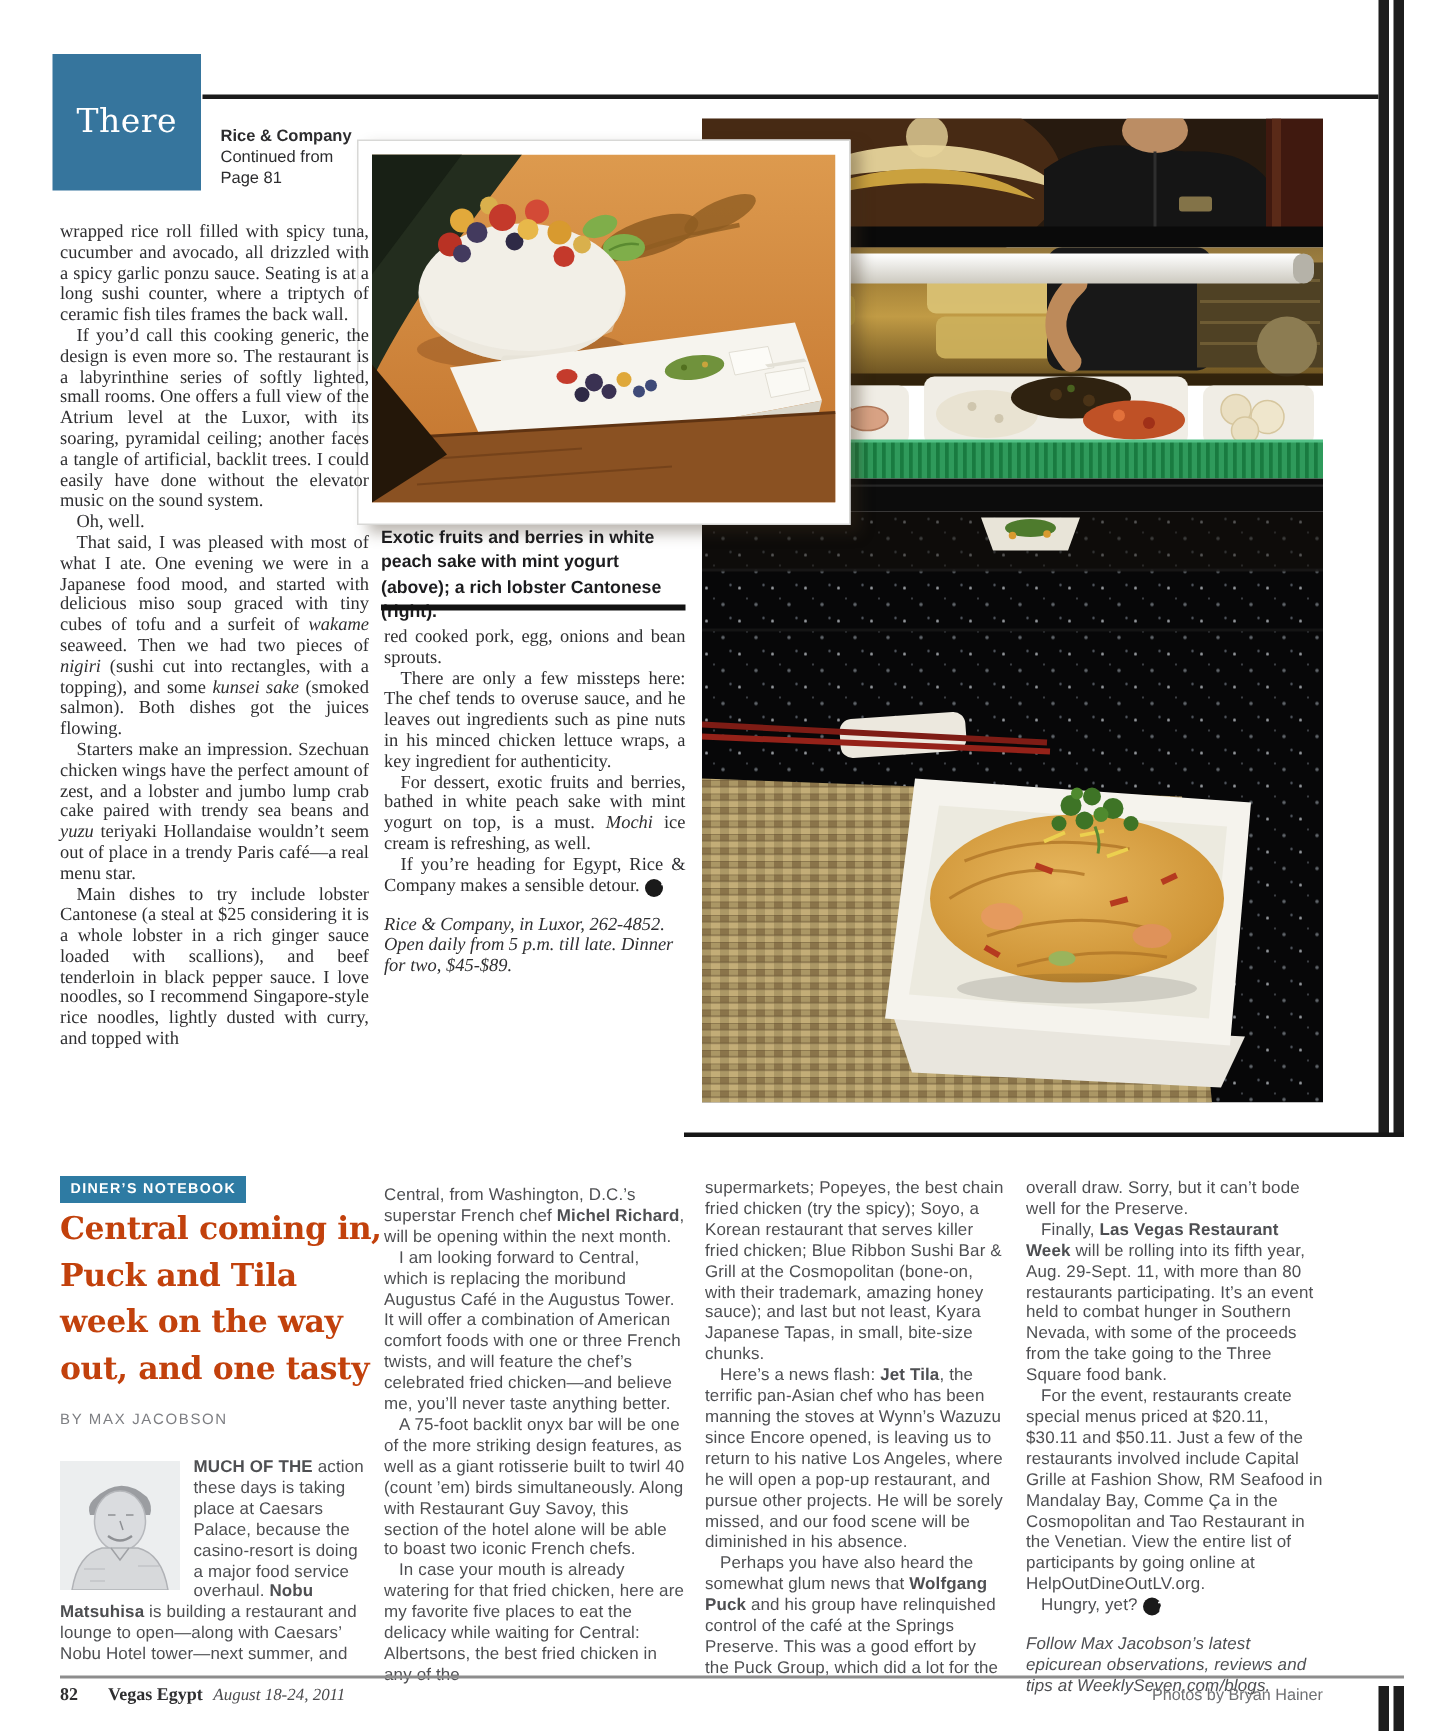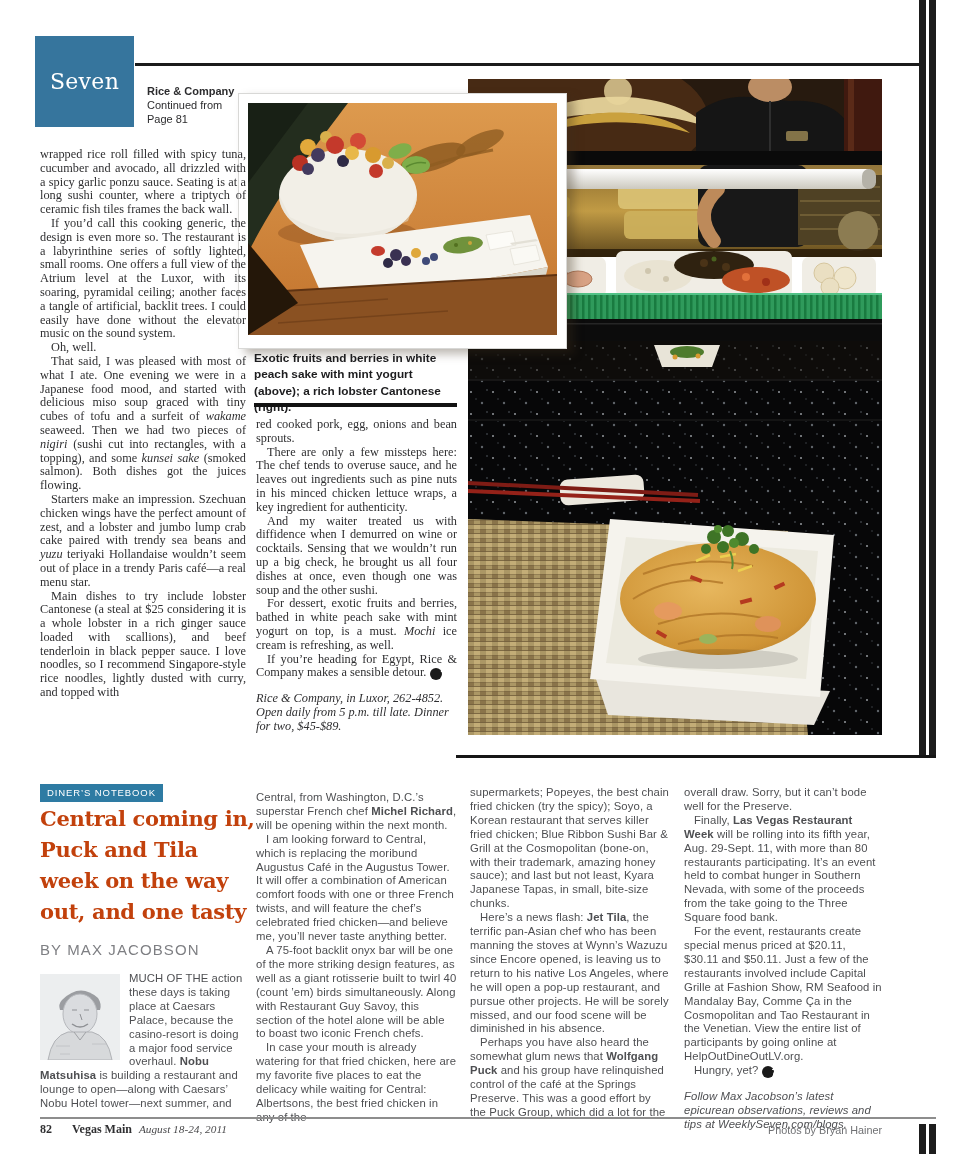--- a/index.html
+++ b/index.html
@@ -26,46 +26,46 @@
   .serif-col p.ind{text-indent:11px;}
   p.gap{margin-top:12px !important;}
   p.allit{font-style:italic;text-align:left !important;}
   .caption{position:absolute;left:254px;top:350px;width:202px;
       font-weight:bold;font-size:11.8px;line-height:16.4px;color:#1c1c1e;}
   .caption-rule{position:absolute;left:254px;top:403px;width:203px;height:3.5px;background:#121212;}
   .seven{display:inline-block;width:12px;height:12px;background:#1a1a1a;color:#fff;border-radius:50%;
       font:bold 9px/12px "Liberation Sans",sans-serif;text-align:center;vertical-align:-1px;font-style:normal;}
   
   .kicker{position:absolute;left:40px;top:784px;background:#2e7ba3;color:#fff;
-      font-weight:normal;font-size:9.5px;line-height:1;letter-spacing:.9px;padding:4px 7px;}
+      font-weight:bold;font-size:9.5px;line-height:1;letter-spacing:.9px;padding:4px 7px;}
   .headline{position:absolute;left:40px;top:803px;width:230px;
       font-family:"DejaVu Serif","Liberation Serif",serif;font-weight:bold;font-size:21px;
       line-height:31px;color:#c2410c;letter-spacing:-.3px;}
-  .byline{position:absolute;left:40px;top:941px;font-size:15px;color:#7e7f83;letter-spacing:1.1px;}
+  .byline{position:absolute;left:40px;top:941px;font-size:10px;color:#7e7f83;letter-spacing:1.1px;}
   .sans-col{position:absolute;color:#4e4f52;font-size:11.3px;line-height:13.9px;letter-spacing:.1px;}
   .sans-col p{margin:0;}
   .sans-col p.ind{text-indent:10px;}
   .author-photo{float:left;width:80px;height:86px;margin:2px 9px 2px 0;}
   
   .footer-rule{position:absolute;left:40px;top:1117px;width:896px;height:1.5px;background:#8d8d8d;}
   .footer{position:absolute;left:40px;top:1122px;font-family:"Liberation Serif","DejaVu Serif",serif;
       font-size:12px;color:#2f2f31;}
   .footer .num{font-weight:bold;margin-right:20px;}
   .footer .mag{font-weight:bold;}
   .footer .date{font-style:italic;font-size:11.3px;color:#4a4a4c;margin-left:7px;}
   .credit{position:absolute;left:682px;top:1124px;width:200px;text-align:right;
       font-size:10.8px;color:#6f7073;}
 </style>
 </head>
 <body>
 
 <div class="page">
 
   <div class="dining-box">
-    <span>Seven</span>
+    <span>There</span>
   </div>
   <div class="top-rule"></div>
   <div class="continued">
     <div class="t">Rice &amp; Company</div>
     <div>Continued from</div>
     <div>Page 81</div>
   </div>
 
   <div class="vbar" style="left:919px;top:0;height:758px"></div>
   <div class="vbar" style="left:929px;top:0;height:758px"></div>
@@ -271,21 +271,20 @@
       <p class=""><span>wrapped rice roll filled with spicy tuna, cucumber and avocado, all drizzled with a spicy garlic ponzu sauce. Seating is at a long sushi counter, where a triptych of ceramic fish tiles frames the back wall.</span></p>
       <p class="ind "><span>If you’d call this cooking generic, the design is even more so. The restaurant is a labyrinthine series of softly lighted, small rooms. One offers a full view of the Atrium level at the Luxor, with its soaring, pyramidal ceiling; another faces a tangle of artificial, backlit trees. I could easily have done without the elevator music on the sound system.</span></p>
       <p class="ind "><span>Oh, well.</span></p>
       <p class="ind "><span>That said, I was pleased with most of what I ate. One evening we were in a Japanese food mood, and started with delicious miso soup graced with tiny cubes of tofu and a surfeit of </span><span style="font-style: italic;">wakame</span><span> seaweed. Then we had two pieces of </span><span style="font-style: italic;">nigiri</span><span> (sushi cut into rectangles, with a topping), and some </span><span style="font-style: italic;">kunsei sake</span><span> (smoked salmon). Both dishes got the juices flowing.</span></p>
       <p class="ind "><span>Starters make an impression. Szechuan chicken wings have the perfect amount of zest, and a lobster and jumbo lump crab cake paired with trendy sea beans and </span><span style="font-style: italic;">yuzu</span><span> teriyaki Hollandaise wouldn’t seem out of place in a trendy Paris café—a real menu star.</span></p>
       <p class="ind "><span>Main dishes to try include lobster Cantonese (a steal at $25 considering it is a whole lobster in a rich ginger sauce loaded with scallions), and beef tenderloin in black pepper sauce. I love noodles, so I recommend Singapore-style rice noodles, lightly dusted with curry, and topped with</span></p>
     </div>
   <div class="serif-col" style="left:256px;top:418px;width:201px">
       <p class=""><span>red cooked pork, egg, onions and bean sprouts.</span></p>
       <p class="ind "><span>There are only a few missteps here: The chef tends to overuse sauce, and he leaves out ingredients such as pine nuts in his minced chicken lettuce wraps, a key ingredient for authenticity.</span></p>
-      <p class="ind "><span>And my waiter treated us with diffidence when I demurred on wine or cocktails. Sensing that we wouldn’t run up a big check, he brought us all four dishes at once, even though one was soup and the other sushi.</span></p>
       <p class="ind "><span>For dessert, exotic fruits and berries, bathed in white peach sake with mint yogurt on top, is a must. </span><span style="font-style: italic;">Mochi</span><span> ice cream is refreshing, as well.</span></p>
       <p class="ind "><span>If you’re heading for Egypt, Rice &amp; Company makes a sensible detour. </span><span class="seven">7</span></p>
       <p class="gap allit"><span>Rice &amp; Company, in Luxor, 262-4852. Open daily from 5 p.m. till late. Dinner for two, $45-$89.</span></p>
     </div>
 
   <div class="photo-rule"></div>
 
   <div class="kicker">DINER’S NOTEBOOK</div>
   <div class="headline">
     <div>Central coming in,</div>
@@ -300,21 +299,21 @@
       <rect width="80" height="86" fill="#eceeef"></rect>
       <path d="M22,26 Q40,8 58,24 Q62,30 60,36 L20,36 Q18,30 22,26 Z" fill="#9b9da1"></path>
       <ellipse cx="40" cy="40" rx="17" ry="20" fill="#dadcdf" stroke="#b6b8bc"></ellipse>
       <path d="M32,36 h5 M44,36 h5 M40,40 l2,6" stroke="#8e9094" fill="none"></path>
       <path d="M32,50 Q40,56 48,50" stroke="#8e9094" fill="none" stroke-width="1.5"></path>
       <path d="M8,86 Q12,62 28,58 L52,58 Q68,62 72,86 Z" fill="#d7d9db" stroke="#b0b2b6"></path>
       <path d="M34,58 L40,66 L46,58" stroke="#9fa1a5" fill="none"></path>
       <path d="M16,72 h14 M52,70 h14 M20,80 h10" stroke="#c2c4c7" stroke-width="1"></path>
     </svg>
     <div>
-        <p class=""><span style="font-weight: normal; margin-top: 36px;">MUCH OF THE</span><span> action these days is taking place at Caesars Palace, because the casino-resort is doing a major food service overhaul. </span><span style="font-weight: bold;">Nobu Matsuhisa</span><span> is building a restaurant and lounge to open—along with Caesars’ Nobu Hotel tower—next summer, and</span></p>
+        <p class=""><span style="font-weight: bold; margin-top: 36px;">MUCH OF THE</span><span> action these days is taking place at Caesars Palace, because the casino-resort is doing a major food service overhaul. </span><span style="font-weight: bold;">Nobu Matsuhisa</span><span> is building a restaurant and lounge to open—along with Caesars’ Nobu Hotel tower—next summer, and</span></p>
       </div>
   </div>
   <div class="sans-col" style="left:256px;top:791px;width:201px">
       <p class=""><span>Central, from Washington, D.C.’s superstar French chef </span><span style="font-weight: bold;">Michel Richard</span><span>, will be opening within the next month.</span></p>
       <p class="ind "><span>I am looking forward to Central, which is replacing the moribund Augustus Café in the Augustus Tower. It will offer a combination of American comfort foods with one or three French twists, and will feature the chef’s celebrated fried chicken—and believe me, you’ll never taste anything better.</span></p>
       <p class="ind "><span>A 75-foot backlit onyx bar will be one of the more striking design features, as well as a giant rotisserie built to twirl 40 (count ’em) birds simultaneously. Along with Restaurant Guy Savoy, this section of the hotel alone will be able to boast two iconic French chefs.</span></p>
       <p class="ind "><span>In case your mouth is already watering for that fried chicken, here are my favorite five places to eat the delicacy while waiting for Central: Albertsons, the best fried chicken in any of the</span></p>
     </div>
   <div class="sans-col" style="left:470px;top:786px;width:200px">
       <p class=""><span>supermarkets; Popeyes, the best chain fried chicken (try the spicy); Soyo, a Korean restaurant that serves killer fried chicken; Blue Ribbon Sushi Bar &amp; Grill at the Cosmopolitan (bone-on, with their trademark, amazing honey sauce); and last but not least, Kyara Japanese Tapas, in small, bite-size chunks.</span></p>
@@ -324,19 +323,19 @@
   <div class="sans-col" style="left:684px;top:786px;width:199px">
       <p class=""><span>overall draw. Sorry, but it can’t bode well for the Preserve.</span></p>
       <p class="ind "><span>Finally, </span><span style="font-weight: bold;">Las Vegas Restaurant Week</span><span> will be rolling into its fifth year, Aug. 29-Sept. 11, with more than 80 restaurants participating. It’s an event held to combat hunger in Southern Nevada, with some of the proceeds from the take going to the Three Square food bank.</span></p>
       <p class="ind "><span>For the event, restaurants create special menus priced at $20.11, $30.11 and $50.11. Just a few of the restaurants involved include Capital Grille at Fashion Show, RM Seafood in Mandalay Bay, Comme Ça in the Cosmopolitan and Tao Restaurant in the Venetian. View the entire list of participants by going online at HelpOutDineOutLV.org.</span></p>
       <p class="ind "><span>Hungry, yet? </span><span class="seven">7</span></p>
       <p class="gap allit"><span>Follow Max Jacobson’s latest epicurean observations, reviews and tips at WeeklySeven.com/blogs.</span></p>
     </div>
 
   <div class="footer-rule"></div>
   <div class="footer">
-    <span class="num">82</span><span class="mag">Vegas Main</span><span class="date">August 18-24, 2011</span>
+    <span class="num">82</span><span class="mag">Vegas Egypt</span><span class="date">August 18-24, 2011</span>
   </div>
   <div class="credit">Photos by Bryan Hainer</div>
   <div class="vbar" style="left:919px;top:1124px;height:30px"></div>
   <div class="vbar" style="left:929px;top:1124px;height:30px"></div>
 
 </div>
 
 </body></html>

